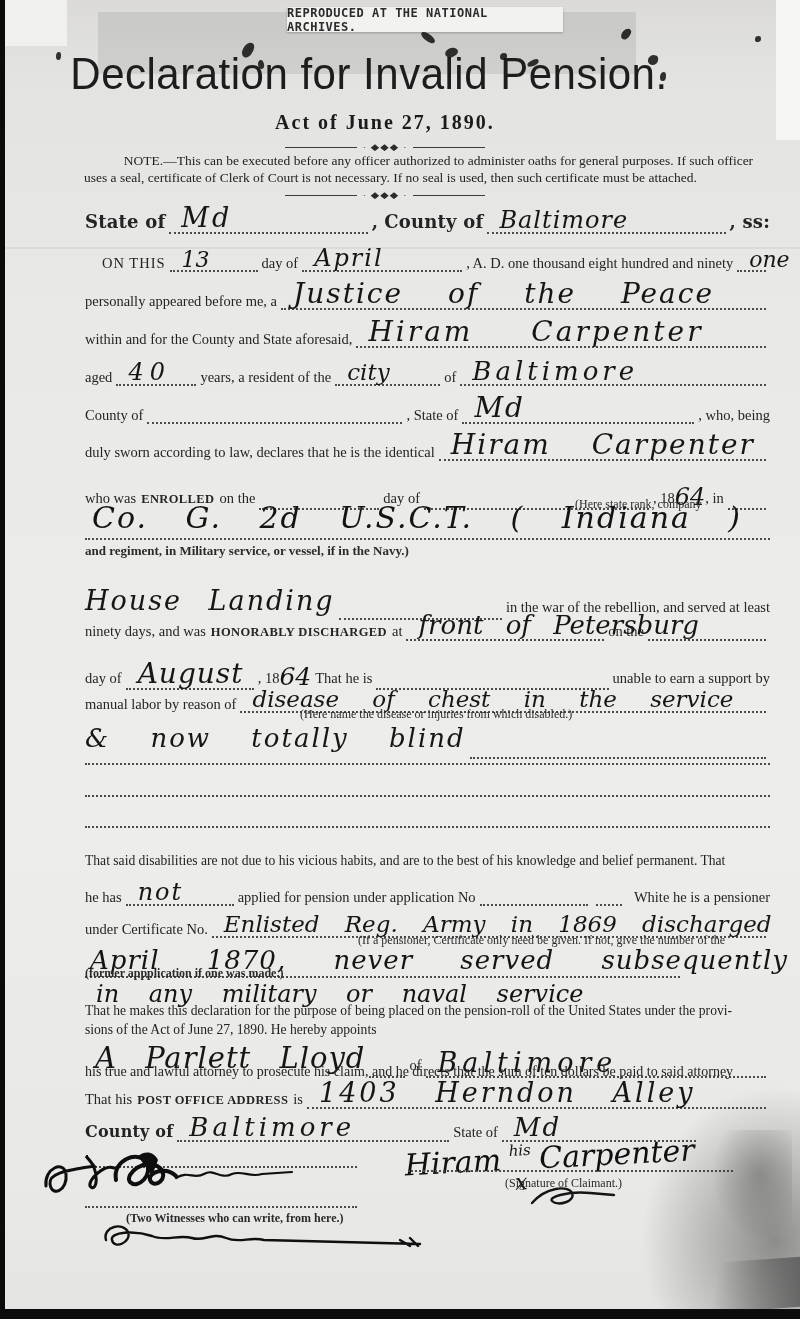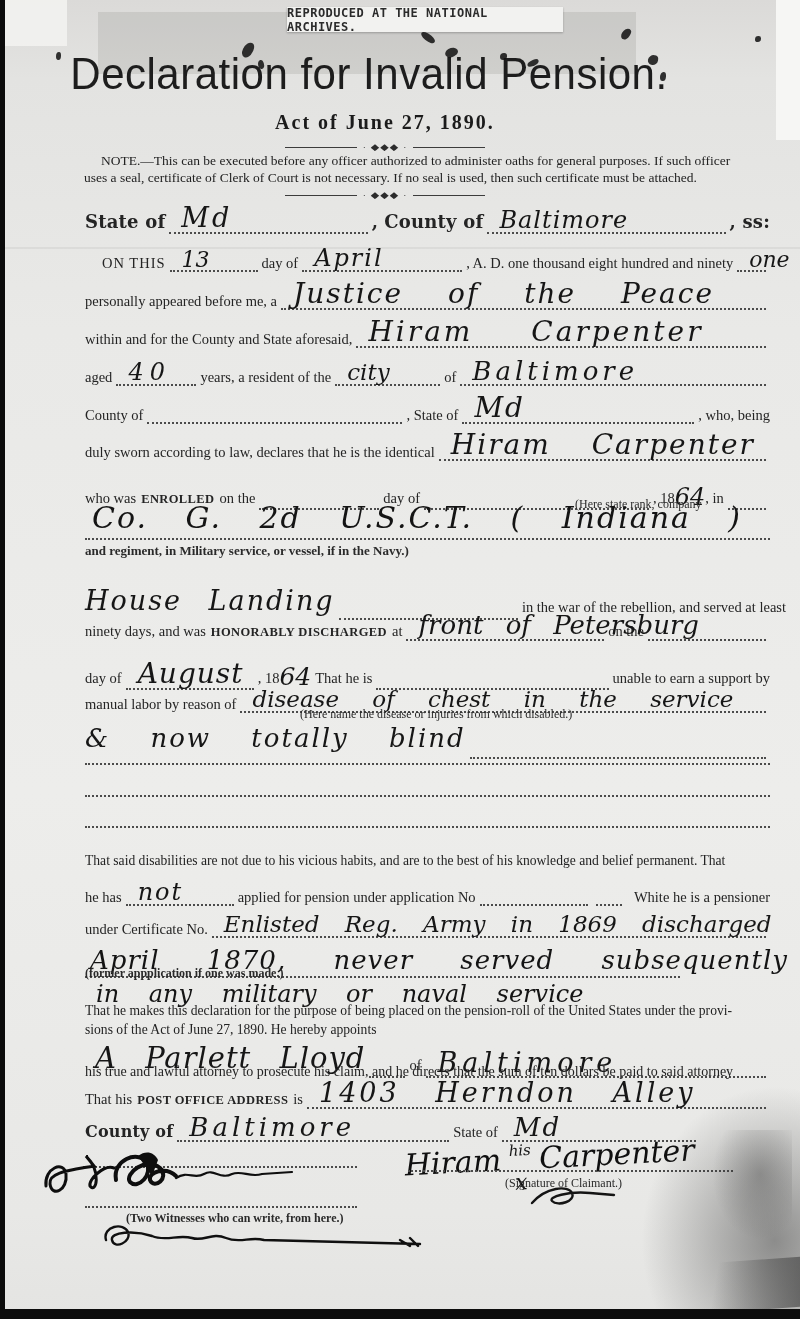--- a/index.html
+++ b/index.html
@@ -27,21 +27,21 @@
   
   .title{position:absolute;left:60px;top:50px;width:618px;text-align:center;
     font-family:"Liberation Sans",sans-serif;font-size:42px;font-weight:400;color:#1d1d1d;
     transform:scaleY(1.04);letter-spacing:.5px;}
   .act{position:absolute;left:85px;top:111px;width:600px;text-align:center;
     font-weight:bold;font-size:20px;letter-spacing:2px;color:#1b1b1b;}
   .orn{position:absolute;left:285px;width:200px;display:flex;align-items:center;color:#2c2c2c;}
   .orn .line{flex:1;height:1px;background:#3c3c3c;}
   .orn .mid{margin:0 5px;font-size:11px;letter-spacing:1px;transform:scaleY(.8);}
   .note{position:absolute;left:84px;top:152px;width:692px;font-size:13.5px;line-height:17px;color:#222;}
-  .note .l1{text-indent:17px;display:block;}
+  .note .l1{text-indent:17px;display:block;text-align:center;}
   
   .r{position:absolute;display:flex;align-items:baseline;font-size:14.5px;line-height:1.25;color:#242424;white-space:nowrap;}
   .t{flex:0 0 auto;}
   .b{font-weight:bold;font-size:12.5px;letter-spacing:.4px;margin:0 5px;}
   .g{font-weight:bold;font-size:18px;letter-spacing:.2px;font-family:"DejaVu Serif",serif;}
   .dots{flex:1 1 auto;align-self:flex-end;height:.55em;margin:0 4px;
     border-bottom:2px dotted #4b4b4b;position:relative;min-width:18px;}
   .dots.f0{flex:0 0 auto;}
   .dotline{position:absolute;border-bottom:2px dotted #4b4b4b;height:0;}
   .hw{font-family:"DejaVu Serif",serif;font-style:italic;color:#161616;}
@@ -179,21 +179,21 @@
     <span class="t">, in</span>
     <span class="dots"></span>
   </div>
   <div class="sn" style="left:575px;top:497px">(Here state rank, company</div>
 
   <div class="hwline" style="left:92px;top:500px;font-size:30px;word-spacing:26px;letter-spacing:2px">Co. G. 2d U.S.C.T. ( Indiana )</div>
   <div class="dotline" style="left:85px;right:30px;top:538px"></div>
   <div class="sn" style="left:85px;top:543px;font-size:13px;font-weight:bold">and regiment, in Military service, or vessel, if in the Navy.)</div>
 
 
-  <div class="r" style="left:85px;right:14px;top:586px">
+  <div class="r" style="left:85px;right:30px;top:586px">
     <span class="hw" style="font-size:27px;word-spacing:16px;letter-spacing:2px;transform:translateY(-2px)">House Landing</span>
     <span class="dots"></span>
     <span class="t">in the war of the rebellion, and served at least</span>
   </div>
 
   <div class="r" style="left:85px;right:30px;top:622px">
     <span class="t">ninety days, and was</span>
     <span class="t b">HONORABLY DISCHARGED</span>
     <span class="t">at</span>
     <span class="dots">
@@ -244,20 +244,21 @@
     <span class="dots f0" style="width:26px"></span>
     <span class="t" style="margin-left:8px">White he is a pensioner</span>
   </div>
 
   <div class="r" style="left:85px;right:30px;top:920px">
     <span class="t">under Certificate No.</span>
     <span class="dots">
         <span class="hw" style="font-size:23px;word-spacing:18px">Enlisted Reg. Army in 1869 discharged</span>
       </span>
   </div>
+  <div class="sn" style="left:358px;top:933px">(If a pensioner, Certificate only need be given.  If not, give the number of the</div>
 
   <div class="hwline" style="left:90px;top:945px;font-size:26px;word-spacing:38px;letter-spacing:1px">April 1870, never served subsequently</div>
   <div class="dotline" style="left:85px;right:120px;top:976px"></div>
   <div class="sn" style="left:85px;top:966px;font-weight:bold">(former appplication if one was made.)</div>
   <div class="hwline" style="left:96px;top:980px;font-size:24px;word-spacing:22px">in any military or naval service</div>
 
   <div class="para" style="left:85px;width:692px;top:1001px;line-height:19px">
     <span style="display:block">That he makes this declaration for the purpose of being placed on the pension-roll of the United States under the provi-</span>
     <span style="display:block">sions of the Act of June 27, 1890.   He hereby appoints</span>
   </div>

